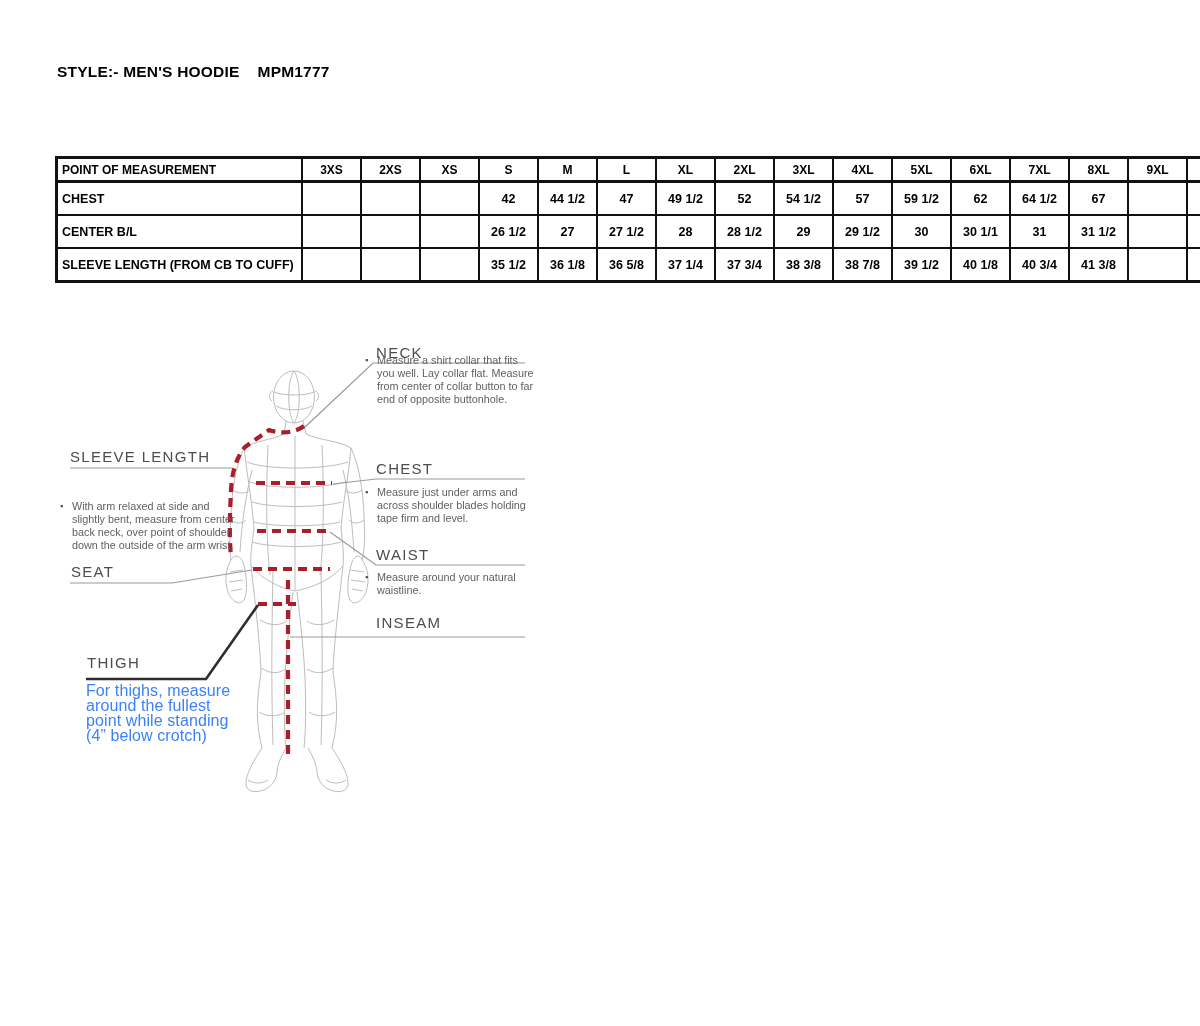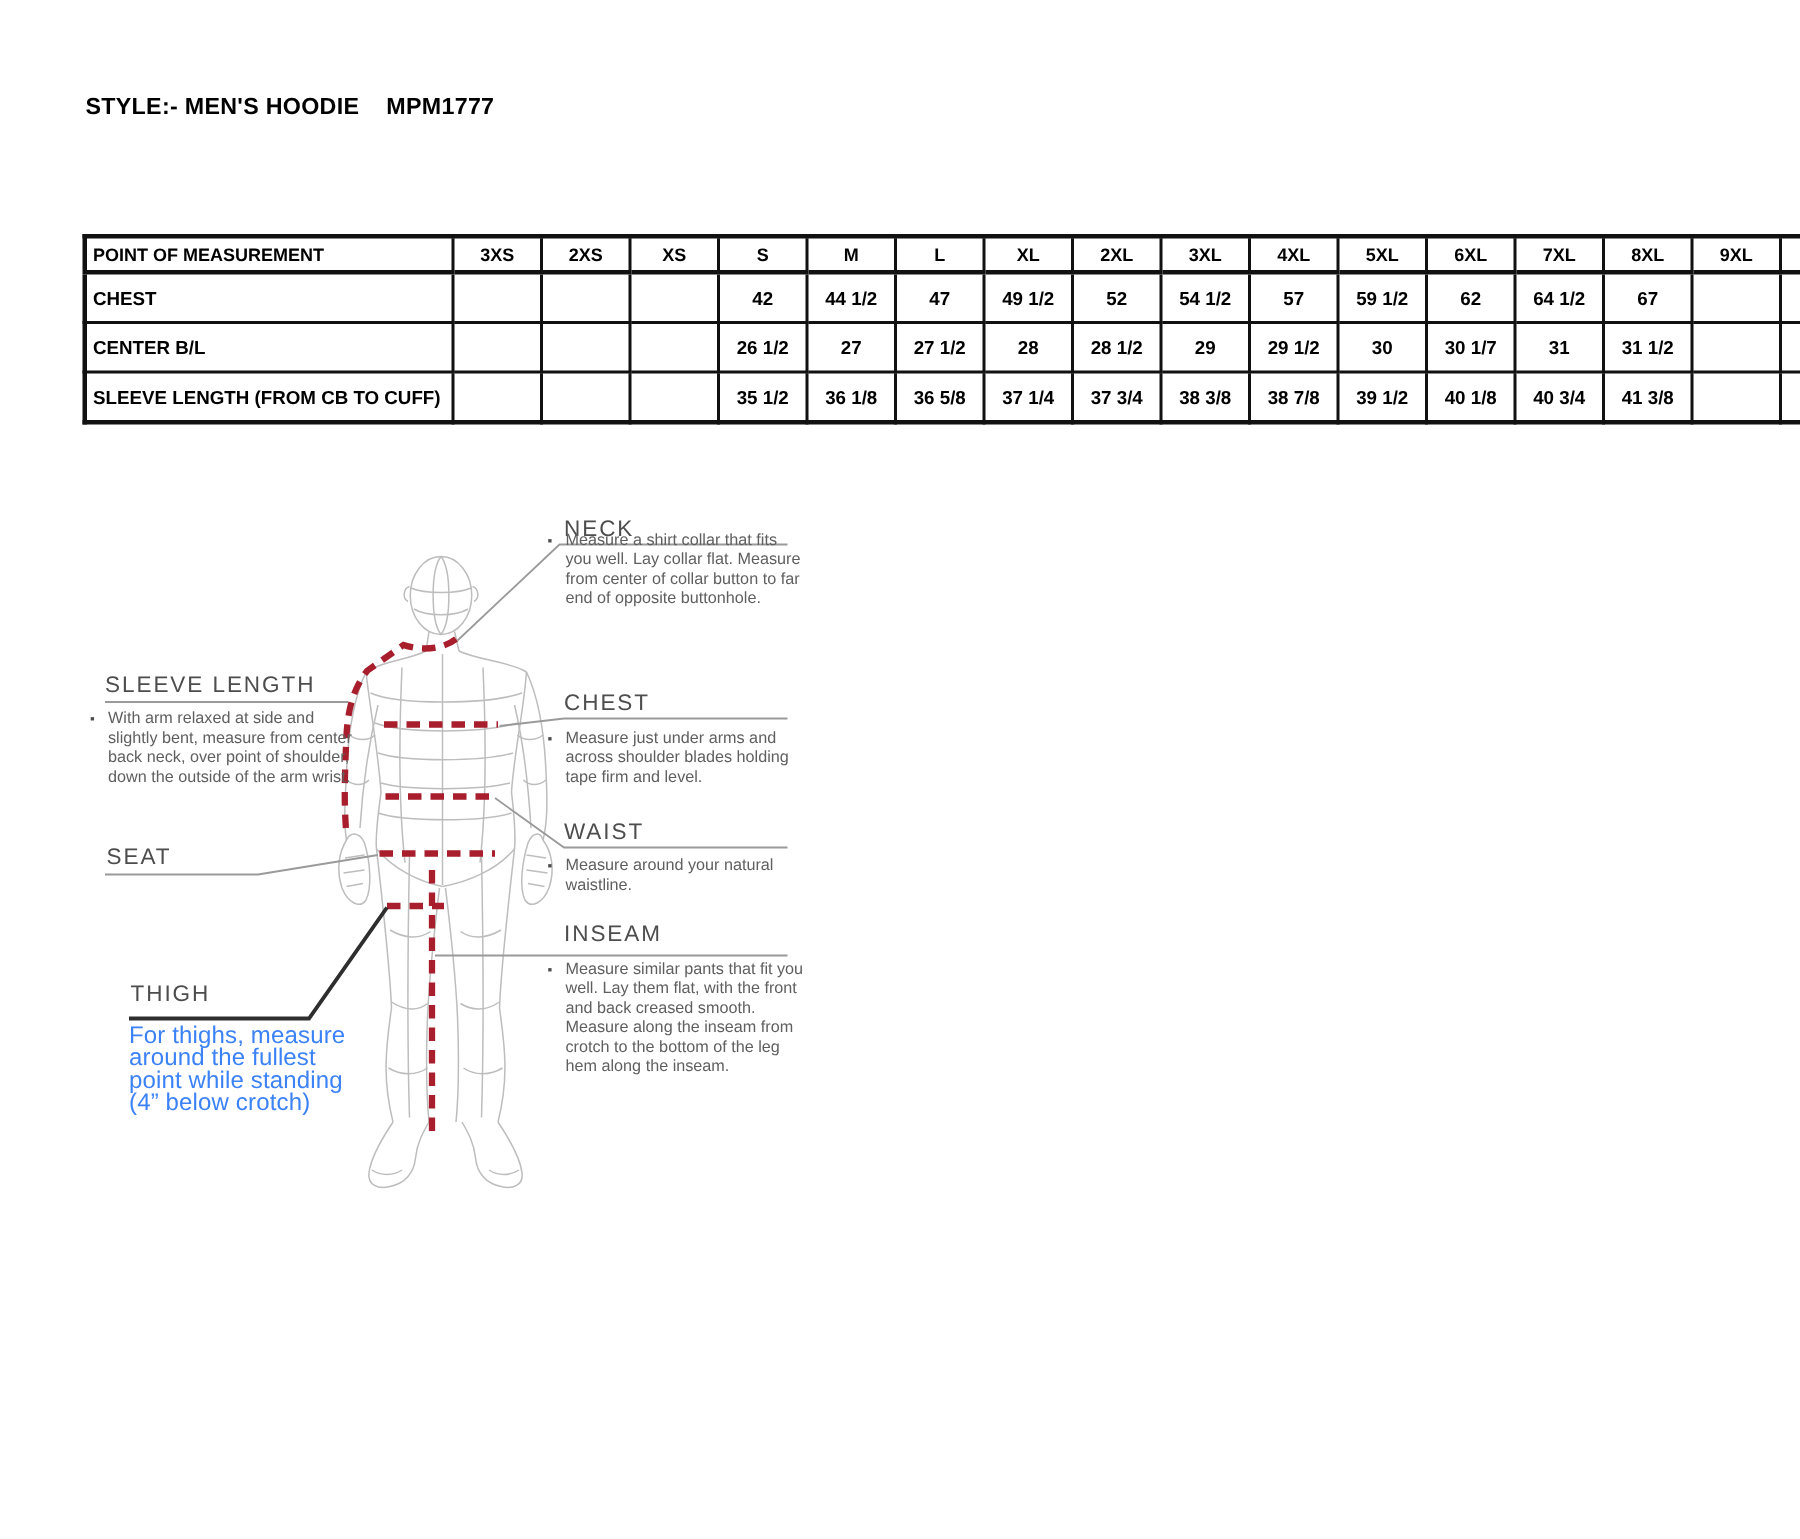--- a/index.html
+++ b/index.html
@@ -115,21 +115,21 @@
           <td></td>
           <td></td>
           <td>26 1/2</td>
           <td>27</td>
           <td>27 1/2</td>
           <td>28</td>
           <td>28 1/2</td>
           <td>29</td>
           <td>29 1/2</td>
           <td>30</td>
-          <td>30 1/7</td>
+          <td>30 1/1</td>
           <td>31</td>
           <td>31 1/2</td>
           <td></td>
           <td></td>
         </tr>
         <tr>
           <th class="rowlabel">SLEEVE LENGTH (FROM CB TO CUFF)</th>
           <td></td>
           <td></td>
           <td></td>
@@ -222,30 +222,29 @@
       <path class="conn" d="M525,565 L376,565 L330,532"></path>
       <path class="conn" d="M70,583 L172,583 L252,570"></path>
       <path class="conn" d="M290,637 L525,637"></path>
       <path class="conn-thick" d="M86,679 L206,679 L258,605"></path>
     </svg>
 
     <div class="mlabel" style="left:376px;top:344px;">NECK</div>
     <div class="mdesc bullet" style="left:365px;top:354px;width:160px;">Measure a shirt collar that fits you well. Lay collar flat. Measure from center of collar button to far end of opposite buttonhole.</div>
 
     <div class="mlabel" style="left:70px;top:448px;">SLEEVE LENGTH</div>
-    <div class="mdesc bullet" style="left:60px;top:473px;width:165px;">With arm relaxed at side and slightly bent, measure from center back neck, over point of shoulder, down the outside of the arm wrist.</div>
+    <div class="mdesc bullet" style="left:60px;top:500px;width:165px;">With arm relaxed at side and slightly bent, measure from center back neck, over point of shoulder, down the outside of the arm wrist.</div>
 
     <div class="mlabel" style="left:376px;top:460px;">CHEST</div>
     <div class="mdesc bullet" style="left:365px;top:486px;width:160px;">Measure just under arms and across shoulder blades holding tape firm and level.</div>
 
     <div class="mlabel" style="left:376px;top:546px;">WAIST</div>
     <div class="mdesc bullet" style="left:365px;top:571px;width:160px;">Measure around your natural waistline.</div>
 
     <div class="mlabel" style="left:71px;top:563px;">SEAT</div>
 
     <div class="mlabel" style="left:87px;top:654px;">THIGH</div>
     <div class="mdesc plain" style="left:86px;top:683px;width:158px;">For thighs, measure around the fullest point while standing (4” below crotch)</div>
 
     <div class="mlabel" style="left:376px;top:614px;text-align:center;">INSEAM</div>
-    <div class="mdesc bullet" style="left:365px;top:640px;width:165px;">Measure similar pants that fit you well. Lay them flat, with the front and back creased smooth. Measure along the inseam from crotch to the bottom of the leg hem along the inseam.</div>
 
   </div>
 </div>
 
 </body></html>

